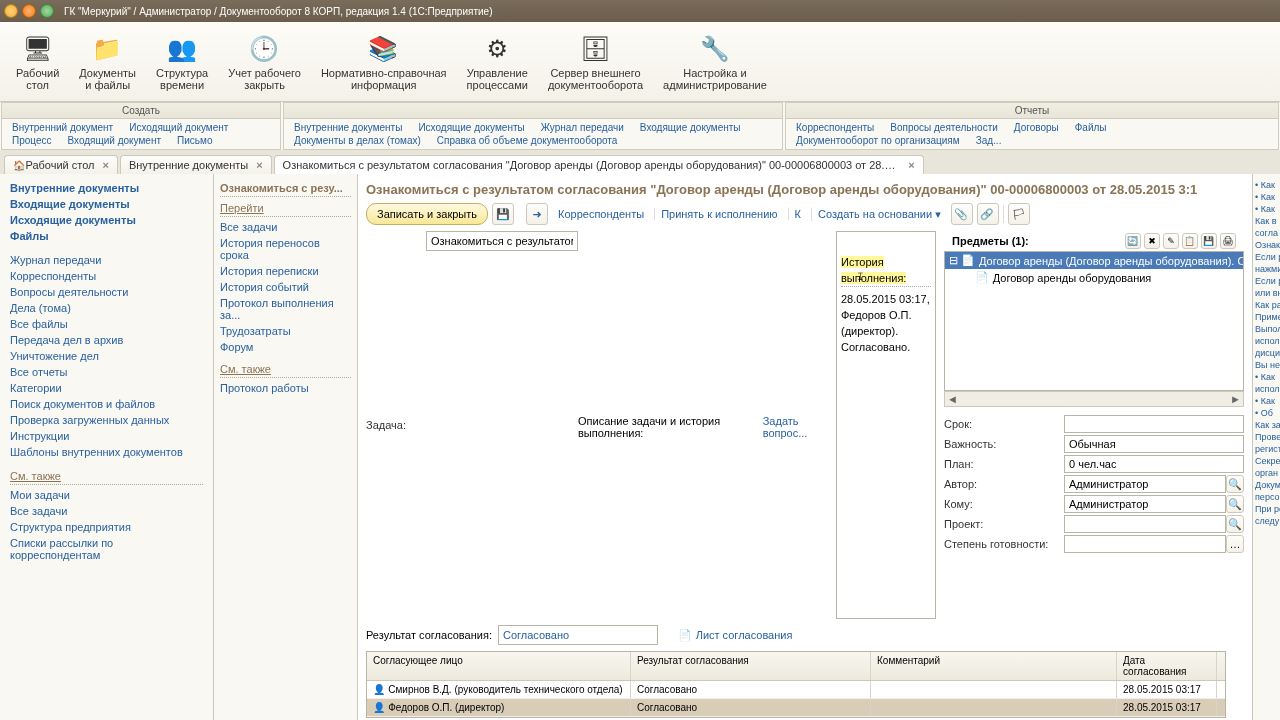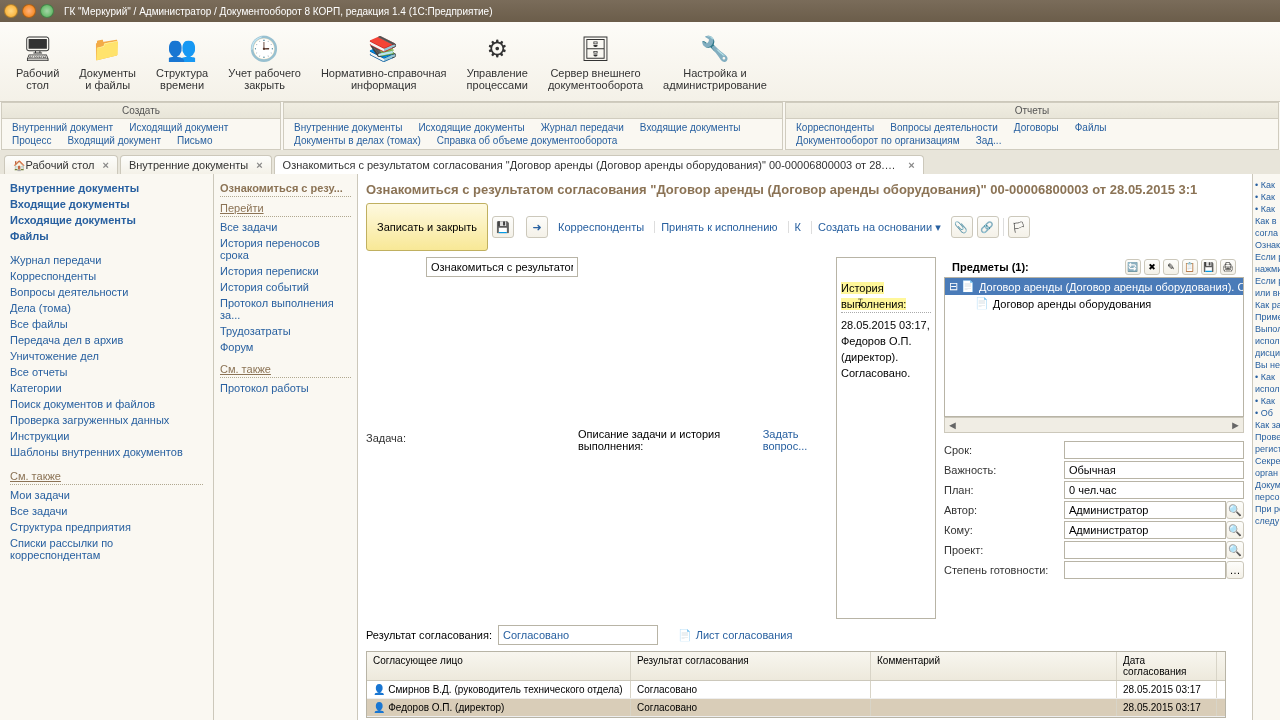--- a/index.html
+++ b/index.html
@@ -25,21 +25,21 @@
 .sidebar{width:214px;background:#faf8f2;border-right:1px solid #ccc8bb;padding:6px 10px;overflow:hidden}
 .side-h{color:#8b7355;font-weight:bold;padding:2px 0;border-bottom:1px dotted #b0a890;margin-bottom:2px}
 .side-l{color:#2860a0;padding:2px 0;cursor:pointer;display:block}
 .side-l.b{font-weight:bold}
 .content{flex:1;background:#fff;display:flex;overflow:hidden}
 .subpanel{width:144px;border-right:1px solid #ccc8bb;padding:6px;background:#faf8f2}
 .sp-title{color:#8b7355;font-weight:bold;padding:2px 0;border-bottom:1px dotted #b0a890;margin-bottom:3px;white-space:nowrap;overflow:hidden}
 .main{flex:1;padding:4px 8px;overflow:hidden;display:flex;flex-direction:column}
 .mtitle{color:#8b7355;font-size:13px;font-weight:bold;padding:4px 0;white-space:nowrap;overflow:hidden}
 .tbar{display:flex;align-items:center;gap:4px;padding:2px 0;margin-bottom:4px}
-.btn{background:linear-gradient(#fef9e0,#f8e896);border:1px solid #c0b060;padding:17px 10px;border-radius:3px;cursor:pointer;font-size:11px}
+.btn{background:linear-gradient(#fef9e0,#f8e896);border:1px solid #c0b060;padding:4px 10px;border-radius:10px;cursor:pointer;font-size:11px}
 .ibtn{width:22px;height:22px;border:1px solid #ccc8bb;background:linear-gradient(#fdfdfb,#f4f1e8);border-radius:3px;cursor:pointer;display:flex;align-items:center;justify-content:center;font-size:11px}
 .tlink{color:#2860a0;padding:0 6px;cursor:pointer;border-left:1px solid #ddd}
 .frow{display:flex;align-items:center;margin:2px 0}
 .flbl{width:60px;color:#333}
 .finp{flex:1;border:1px solid #b8b4a6;padding:2px 4px;background:#fff;height:20px}
 .tarea{flex:1;border:1px solid #b8b4a6;padding:4px;background:#fff;font-size:11px;line-height:16px;min-height:130px}
 .hl{background:#fff79a}
 .twocol{display:flex;gap:8px;flex:1;overflow:hidden}
 .lcol{flex:1;display:flex;flex-direction:row}
 .rcol{width:300px;display:flex;flex-direction:column}

